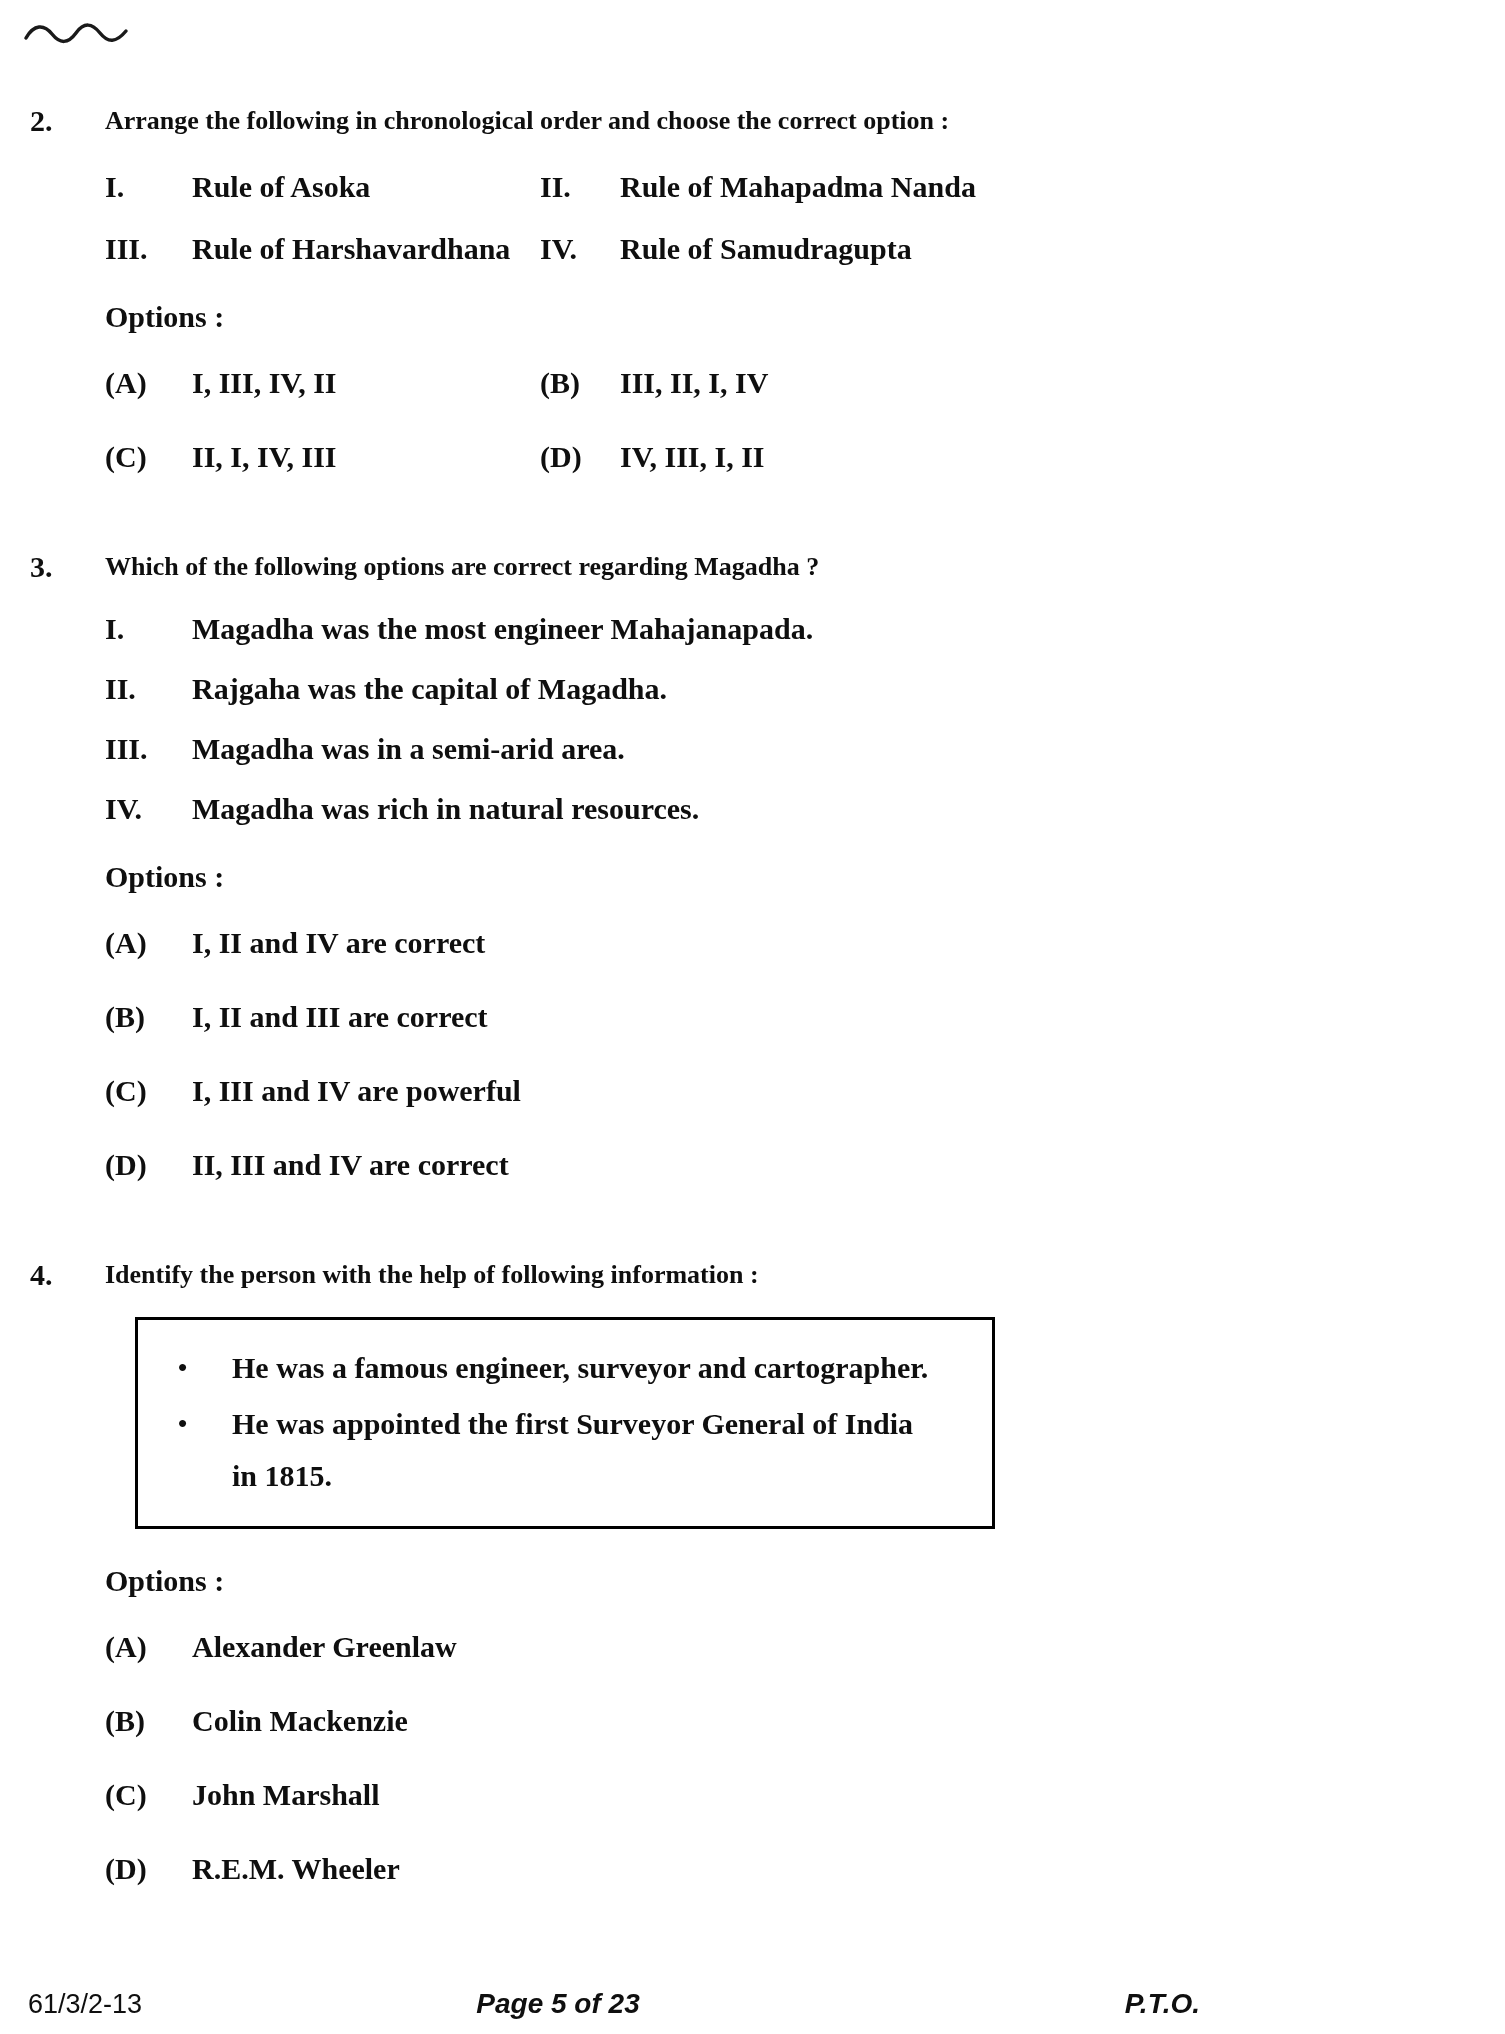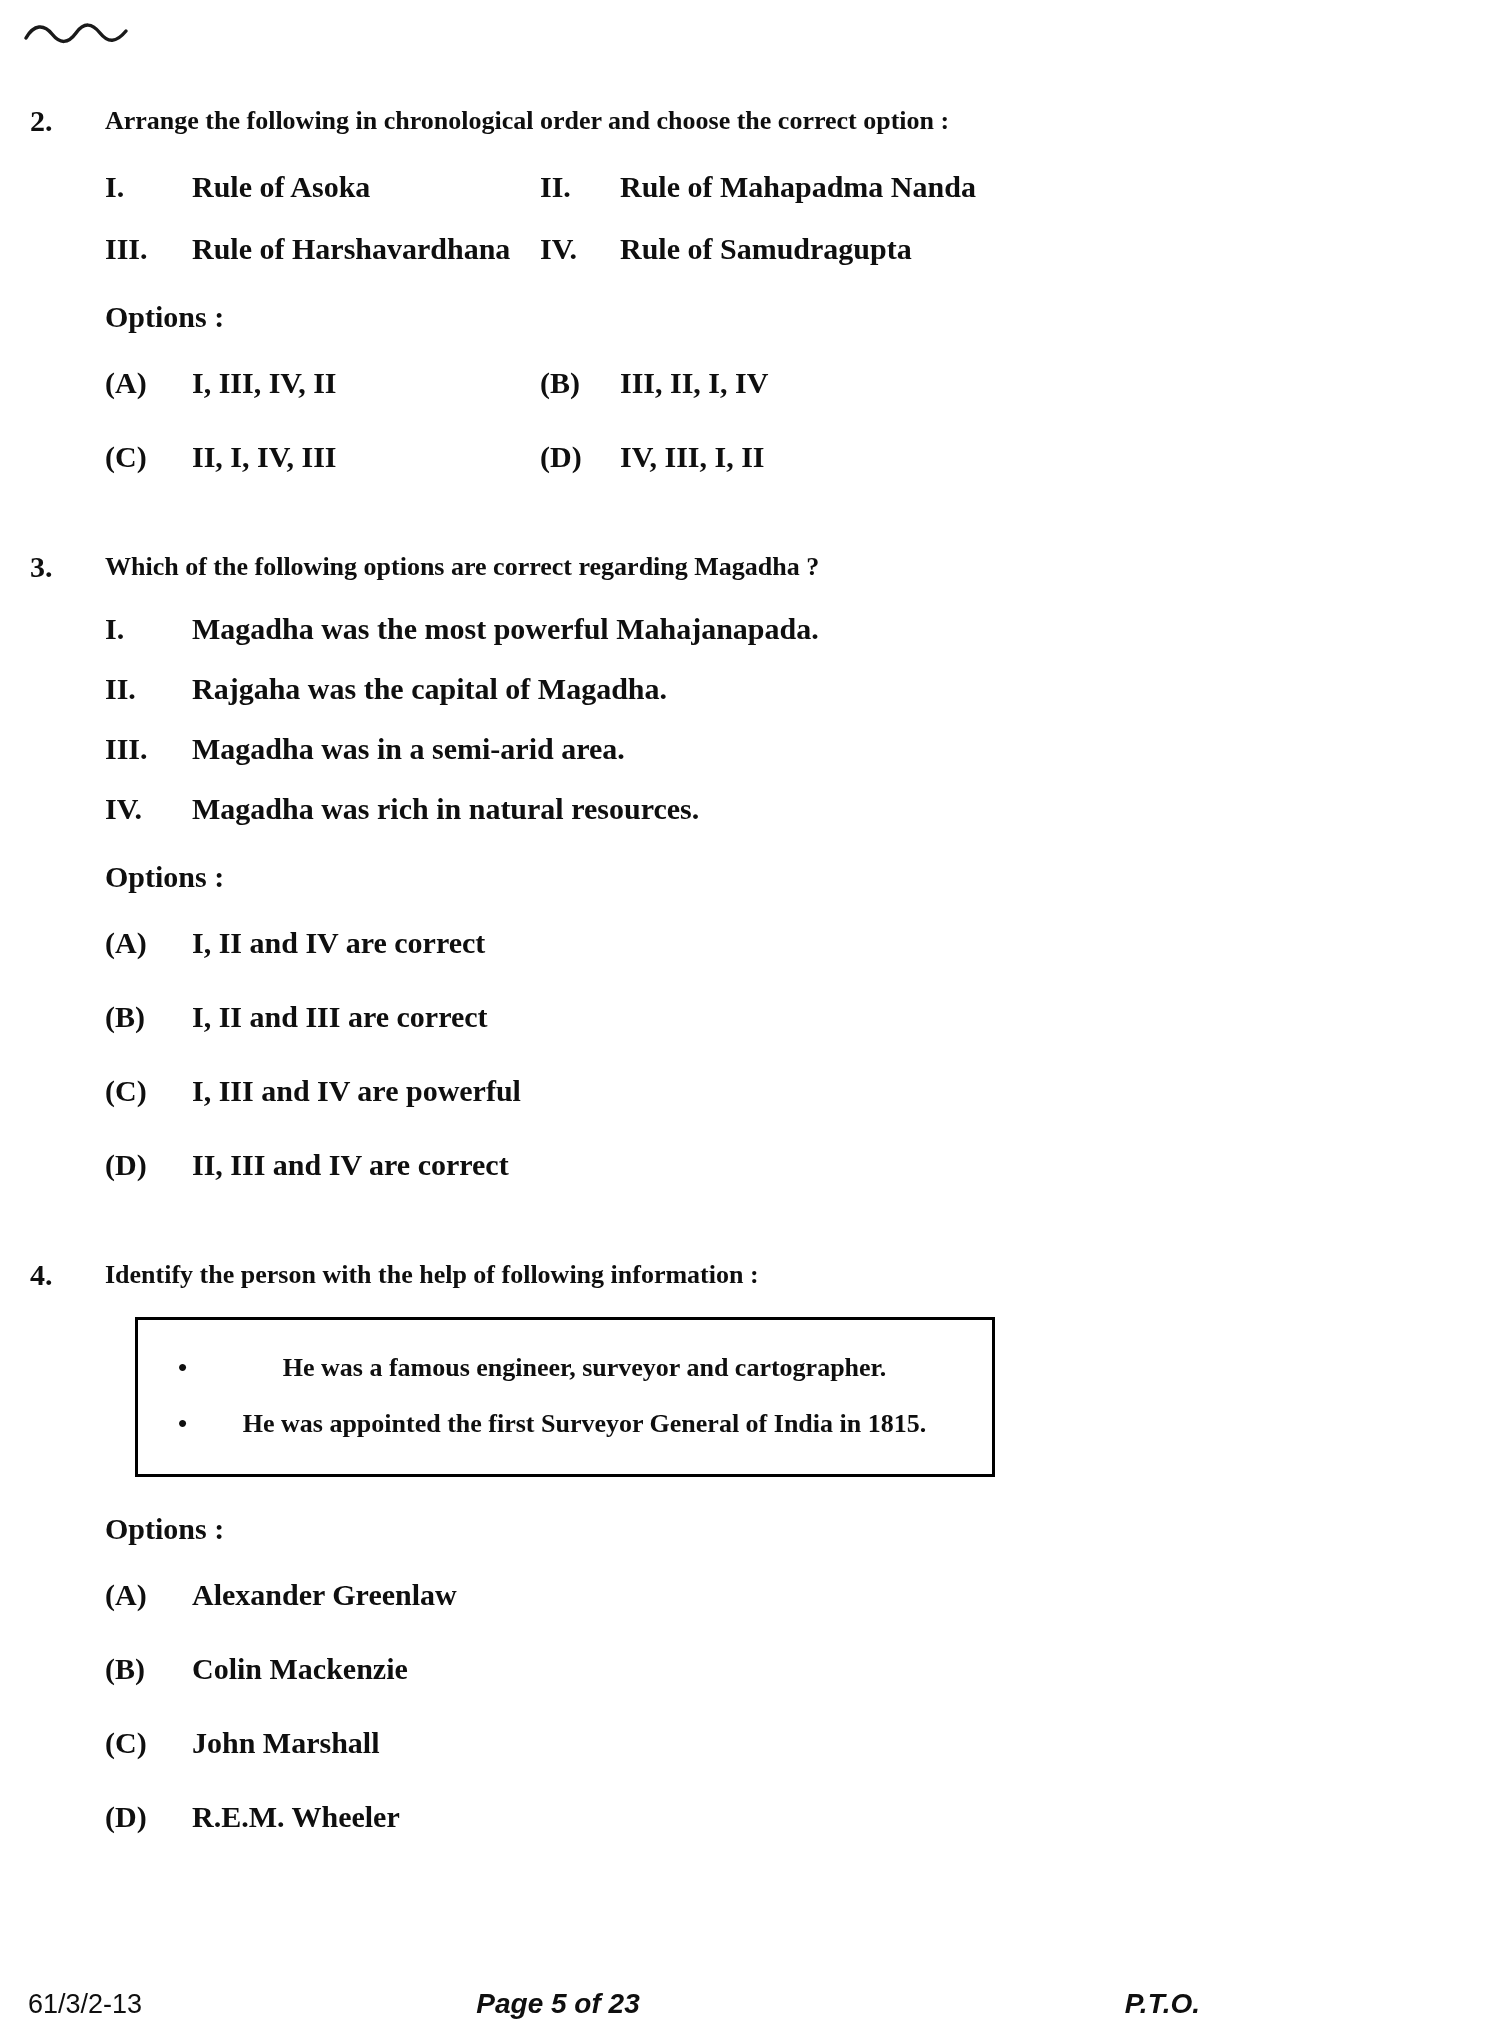--- a/index.html
+++ b/index.html
@@ -86,23 +86,22 @@
   }
   .bullet-glyph {
     flex: 0 0 72px;
     font-size: 26px;
     line-height: 52px;
     padding-left: 18px;
   }
   .bullet-text {
     flex: 1;
     max-width: 705px;
-    font-size: 26px;
-    line-height: 52px;
-    text-align: center;
+    font-size: 30px;
+    line-height: 52px;
   }
 
   .footer {
     position: absolute;
     left: 0;
     bottom: 14px;
     width: 1216px;
     height: 40px;
   }
   .footer-left {
@@ -175,21 +174,21 @@
   </div>
 
   <div class="question">
     <div class="q-head">
       <span class="q-num">3.</span>
       <div class="q-text">Which of the following options are correct regarding Magadha ?</div>
     </div>
     <div class="q-body">
       <div class="grid-1col">
         <span>I.</span>
-        <span>Magadha was the most powerful Mahajanapada.</span>
+        <span>Magadha was the most engineer Mahajanapada.</span>
         <span>II.</span>
         <span>Rajgaha was the capital of Magadha.</span>
         <span>III.</span>
         <span>Magadha was in a semi-arid area.</span>
         <span>IV.</span>
         <span>Magadha was rich in natural resources.</span>
       </div>
       <div class="options-heading">Options :</div>
       <div class="grid-1col opts">
         <span>(A)</span>

